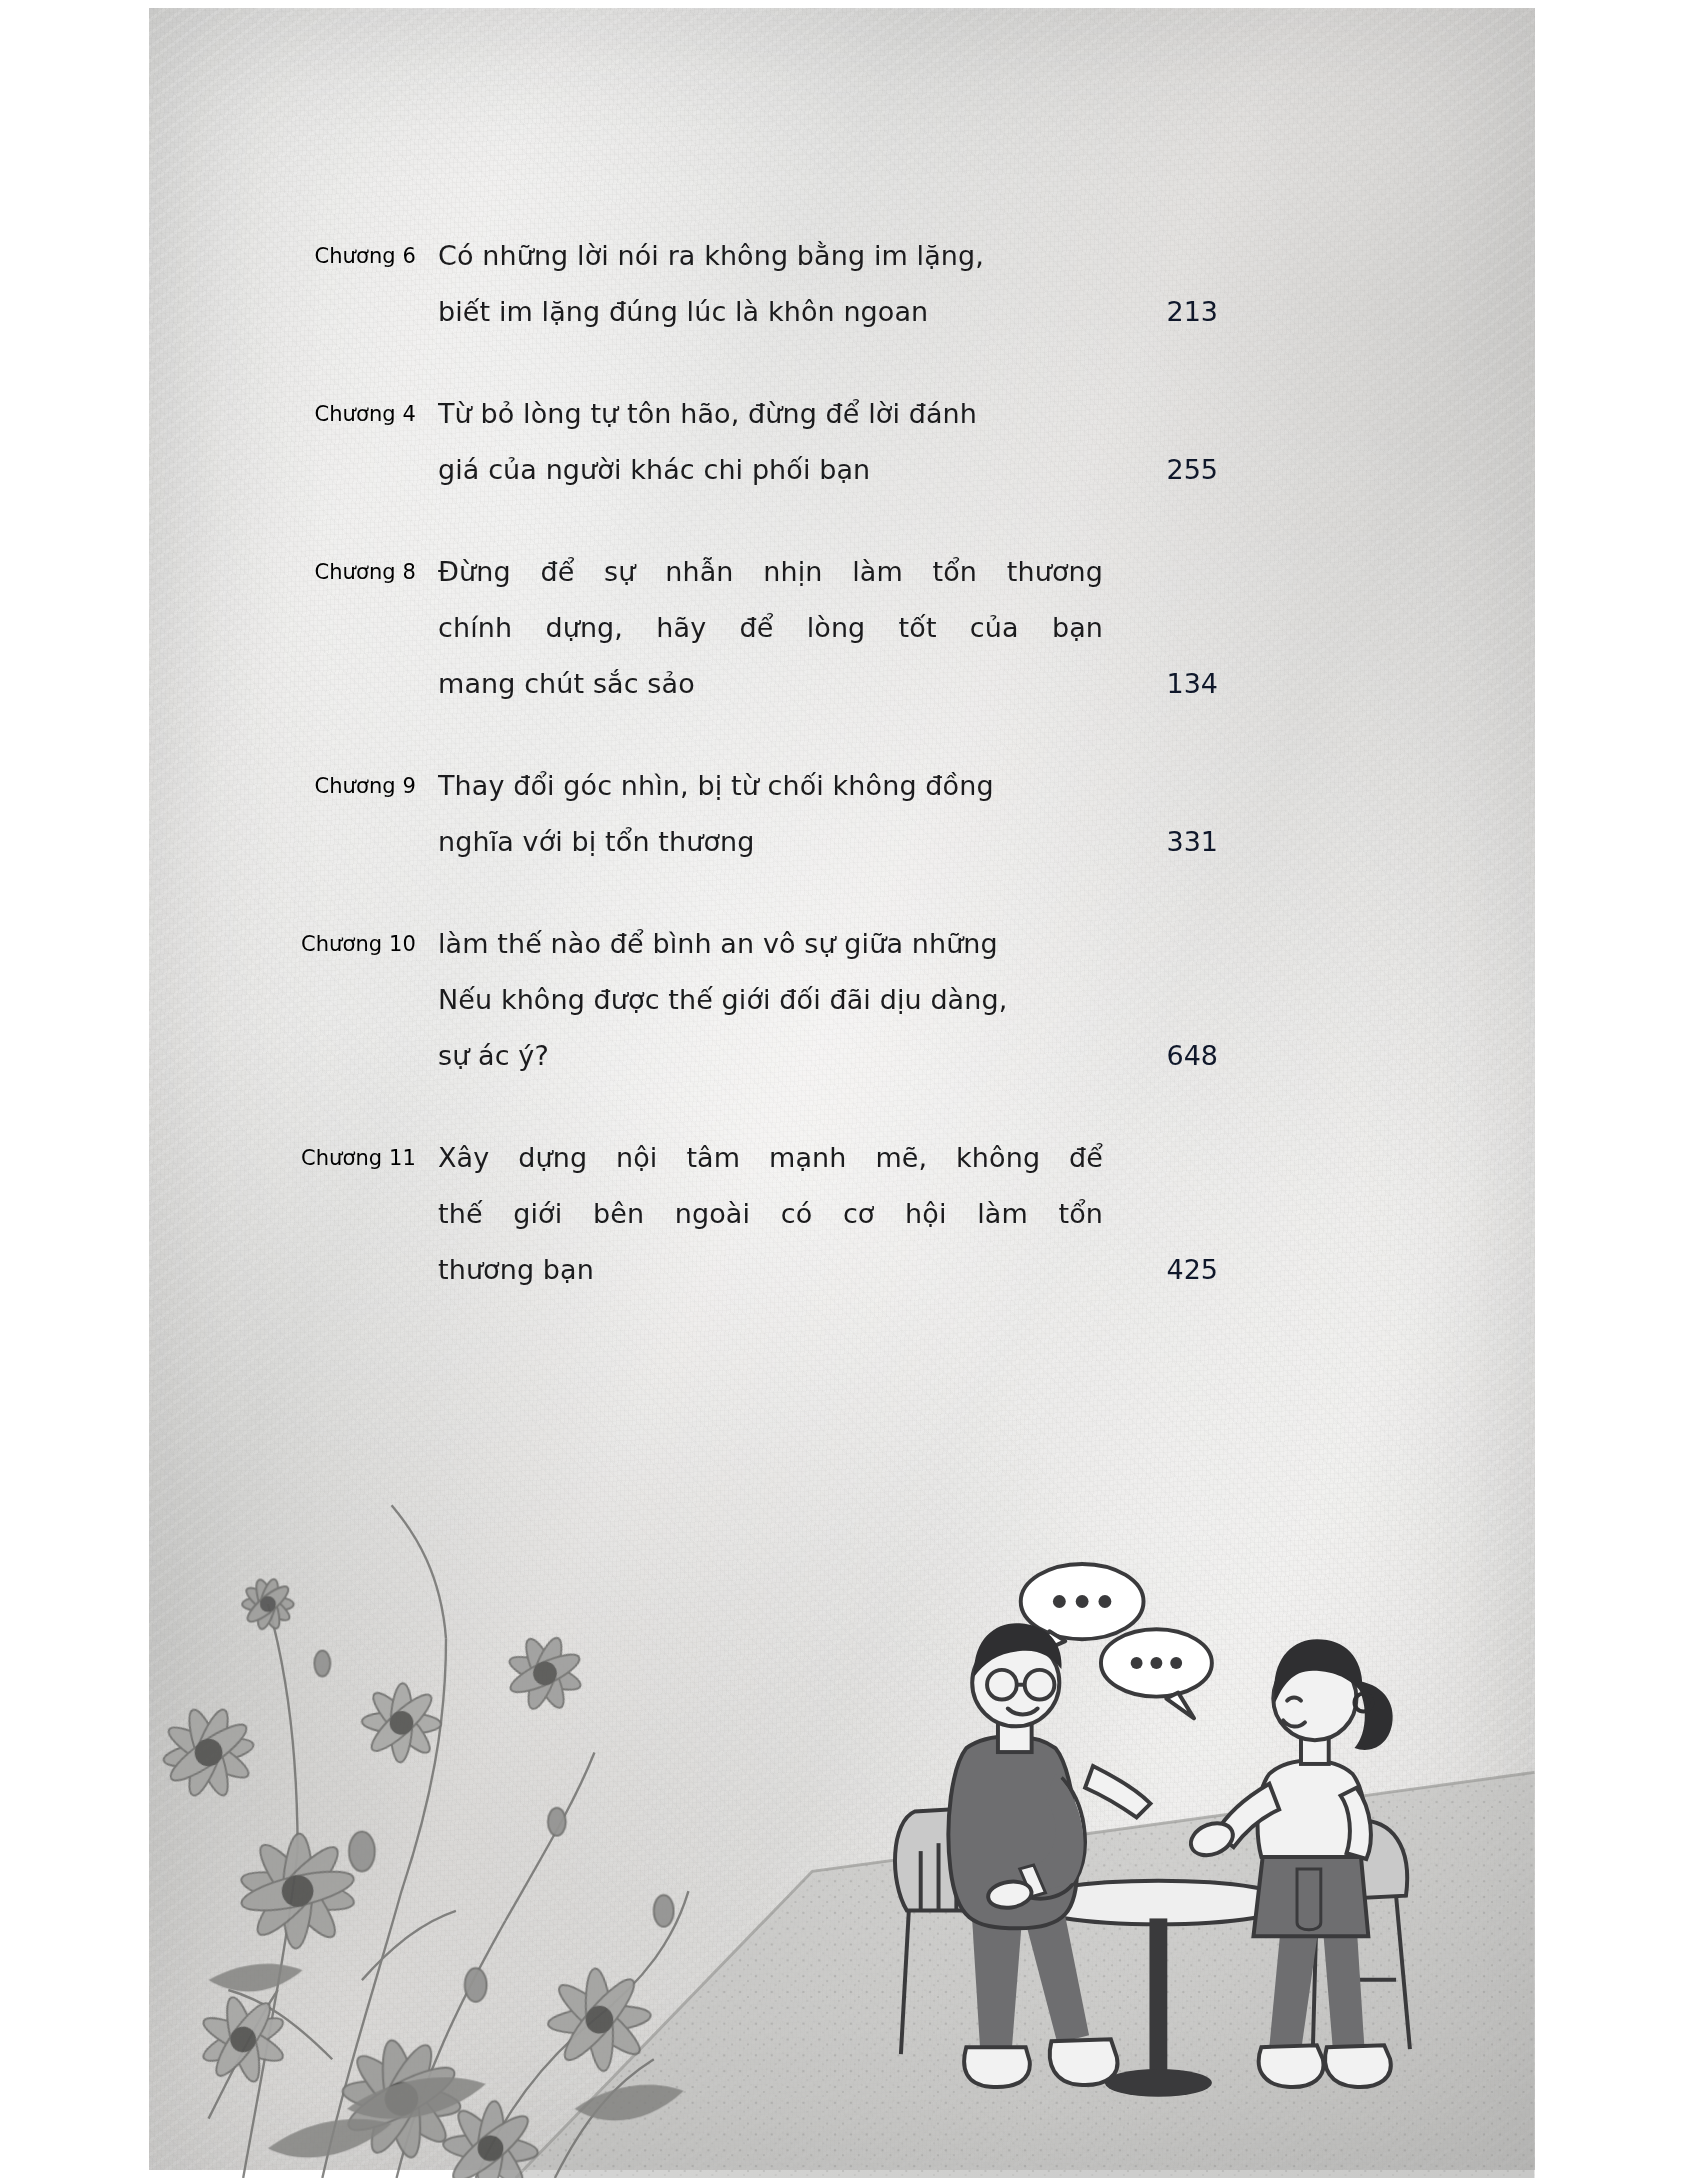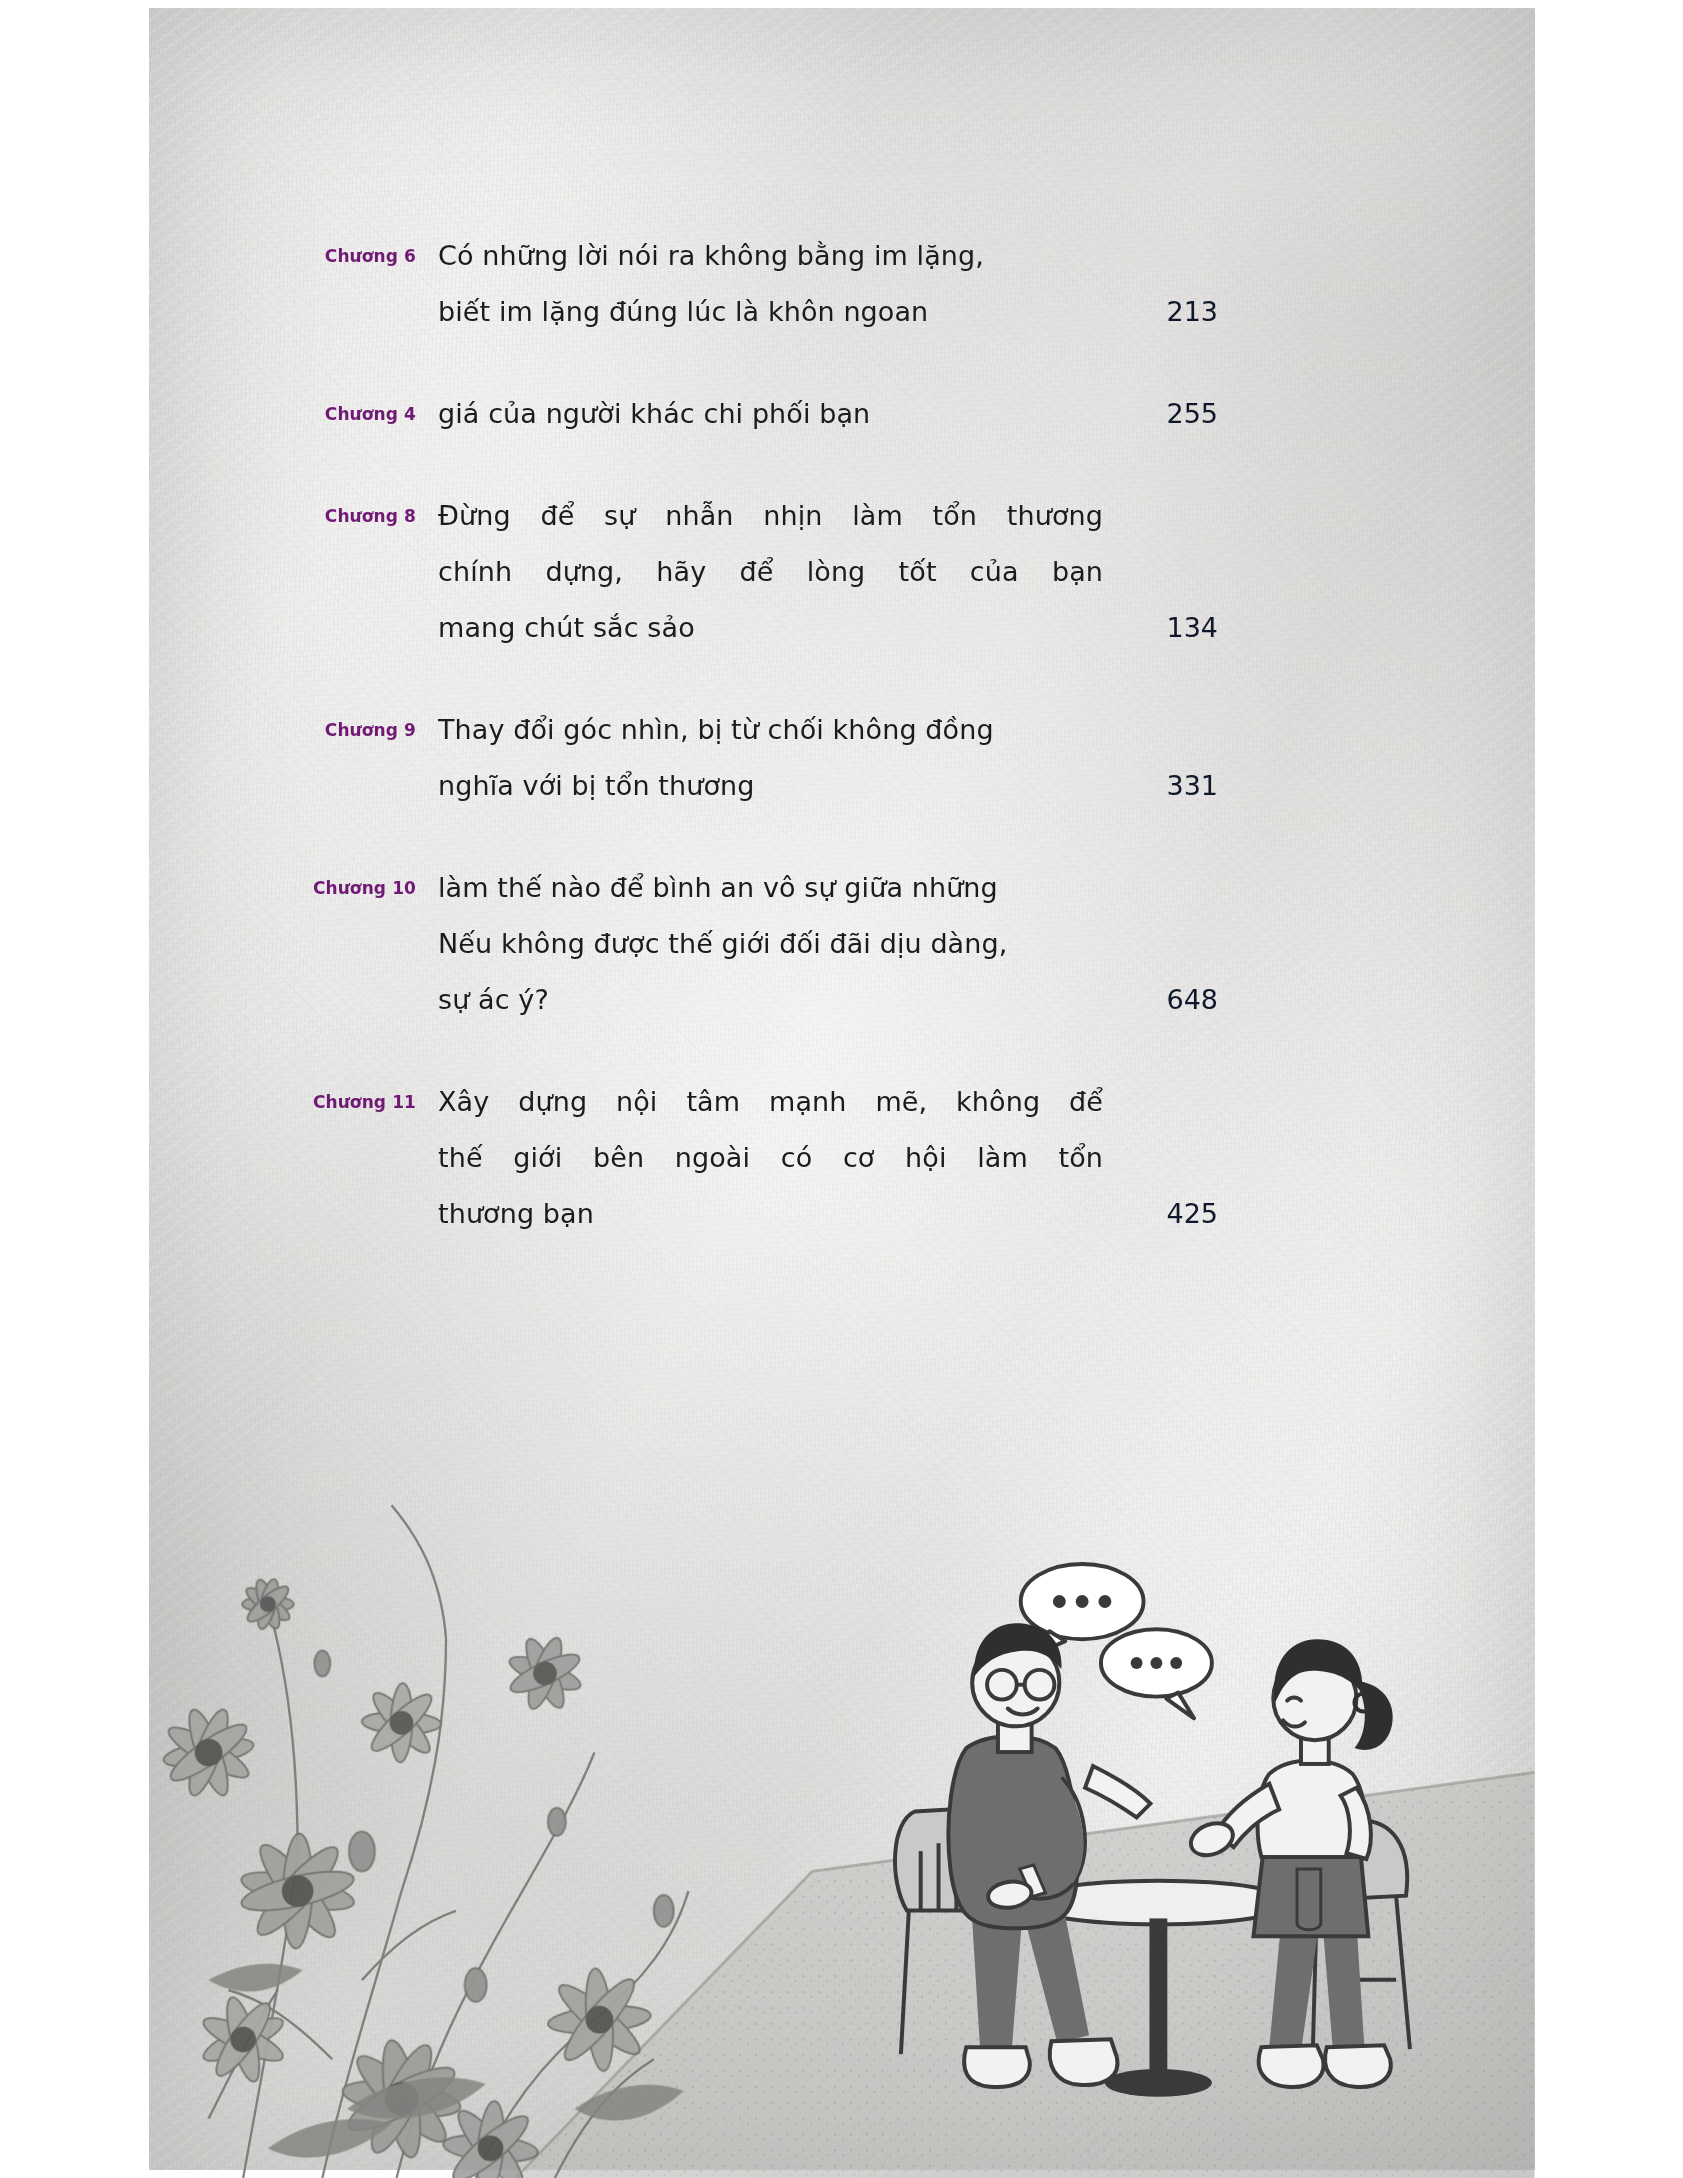--- a/index.html
+++ b/index.html
@@ -71,23 +71,23 @@
   .toc-row {
     display: flex;
     align-items: flex-start;
     margin-bottom: 46px;
   }
   .chapter-label {
     flex: 0 0 188px;
     text-align: right;
     padding-right: 22px;
     font-family: "DejaVu Sans", sans-serif;
-    font-weight: 700;
-    font-size: 17px;
-    color: #701a75;
+    font-weight: 400;
+    font-size: 21px;
+    color: #000000;
     line-height: 56px;
     letter-spacing: 0.1px;
     white-space: nowrap;
   }
   .chapter-body {
     flex: 1 1 auto;
     min-width: 0;
   }
   .chapter-line {
     display: flex;
@@ -413,20 +413,24 @@
           <span class="chapter-title">biết im lặng đúng lúc là khôn ngoan</span>
           <span class="page-num">213</span>
         </div>
       </div>
     </div>
 
     <div class="toc-row">
       <div class="chapter-label">Chương 4</div>
       <div class="chapter-body">
         <div class="chapter-line">
+          <span class="chapter-title">Từ bỏ lòng tự tôn hão, đừng để lời đánh</span>
+          <span class="page-num empty">000</span>
+        </div>
+        <div class="chapter-line">
           <span class="chapter-title">giá của người khác chi phối bạn</span>
           <span class="page-num">255</span>
         </div>
       </div>
     </div>
 
     <div class="toc-row">
       <div class="chapter-label">Chương 8</div>
       <div class="chapter-body">
         <div class="chapter-line">

